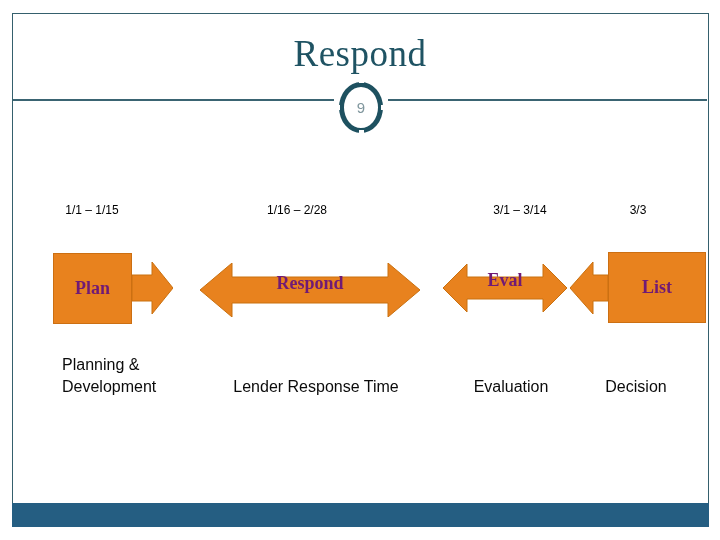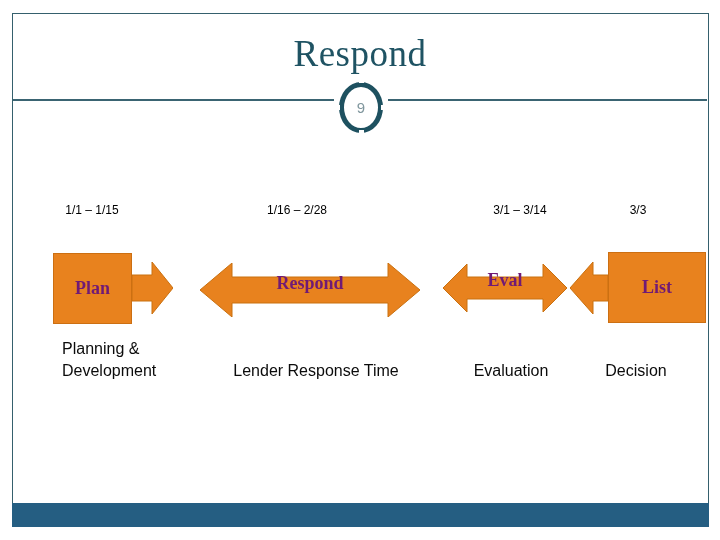--- a/index.html
+++ b/index.html
@@ -35,21 +35,21 @@
     box-sizing:border-box;display:flex;align-items:center;justify-content:center;
   }
   .shape-label{
     font-family:"Liberation Serif",serif;font-size:18px;color:#701a75;font-weight:bold;
   }
   .arrow-svg{position:absolute;}
   .arrow-overlay{
     position:absolute;display:flex;align-items:center;justify-content:center;
   }
   .caption{
-    position:absolute;font-size:16px;color:#0b0b0b;line-height:1.35;
+    position:absolute;font-size:16px;color:#0b0b0b;line-height:1.35;margin-top:16px;
   }
   .caption.centered{width:200px;text-align:center;top:360px;}
   .bottom-bar{
     position:absolute;left:12px;top:503px;width:697px;height:24px;background:#255e82;
   }
 </style>
 </head>
 <body>
 
 <div class="slide-frame"></div>

